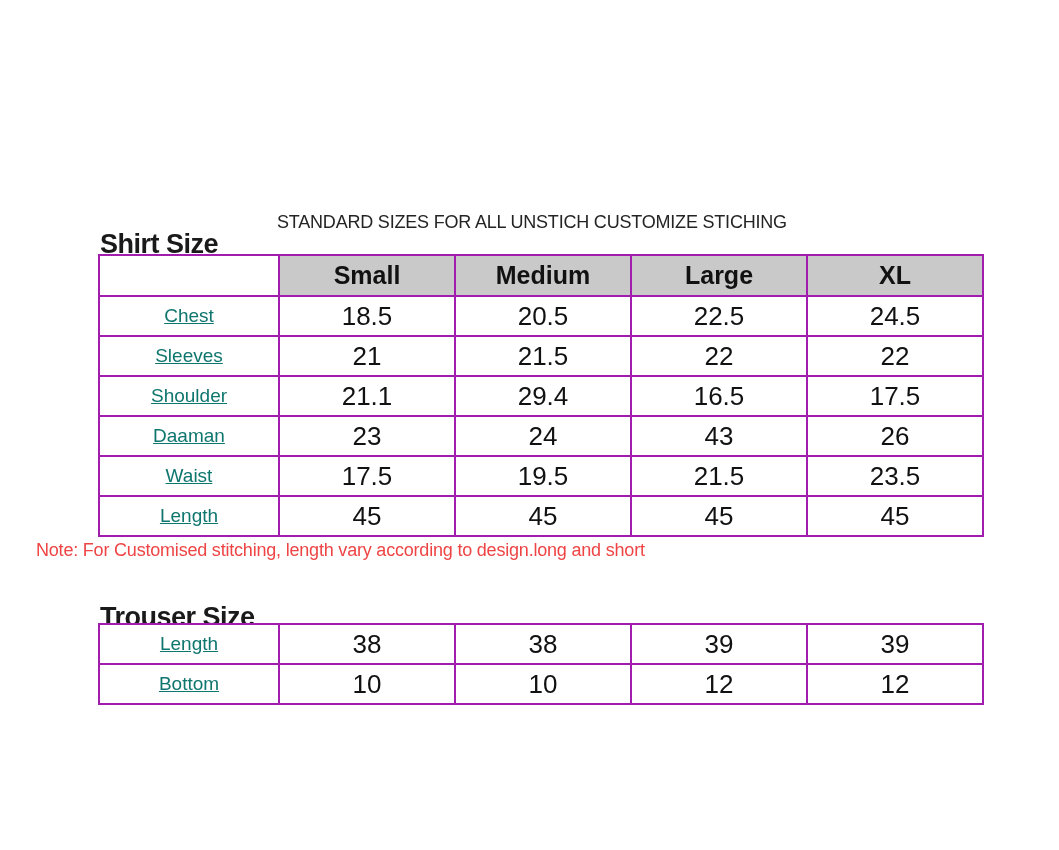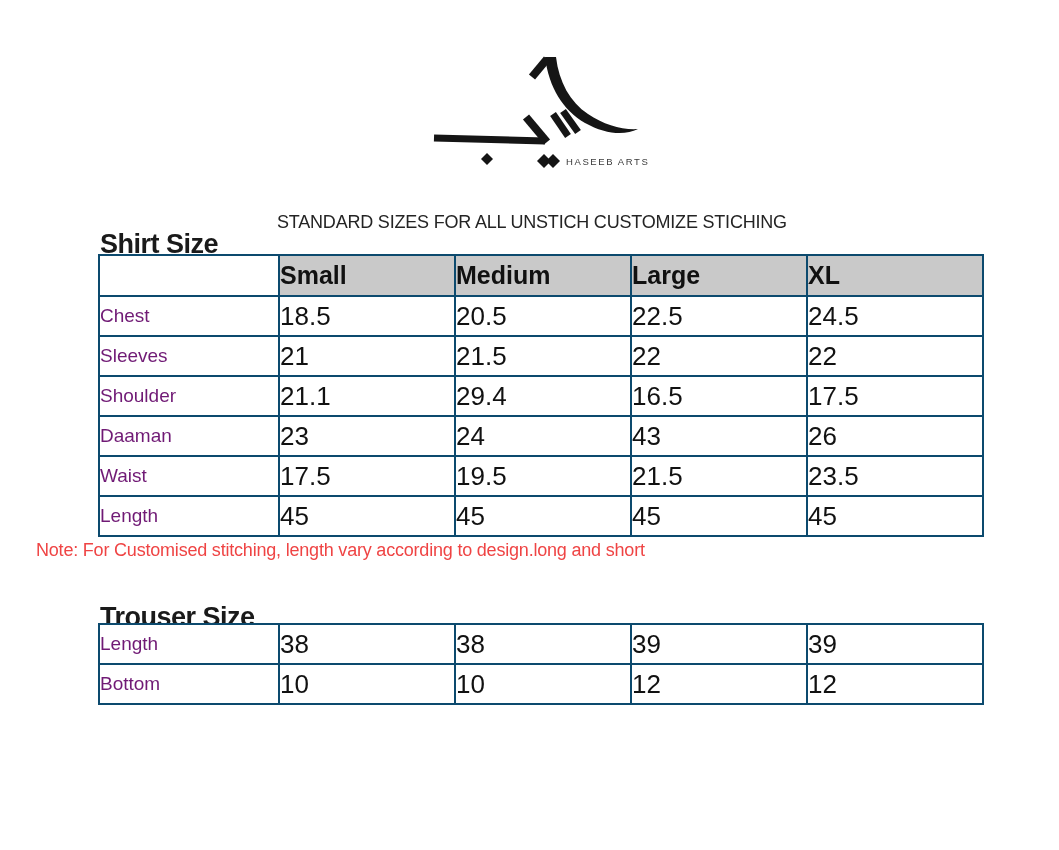--- a/index.html
+++ b/index.html
@@ -68,64 +68,42 @@
     width: 884px;
     background: #ffffff;
   }
   .shirt-table { top: 254px; }
   .trouser-table { top: 623px; }
 
   .size-table col { width: 176px; }
   .size-table col.c0 { width: 180px; }
 
   .size-table th, .size-table td {
-    border: 2px solid #0c4a6e;
-    text-align: left;
+    border: 2px solid #a21caf;
+    text-align: center;
     vertical-align: middle;
     overflow: hidden;
   }
   .size-table thead th {
     background: #c9c9c9;
     font-weight: bold;
     font-size: 25px;
     height: 41px;
     color: #111111;
   }
   .size-table thead th.blank { background: #ffffff; }
   .size-table td { height: 40px; }
-  .size-table td.row-label { font-size: 19px; color: #701a75; }
+  .size-table td.row-label { font-size: 19px; color: #0f766e; text-decoration: underline; }
   .size-table td.value { font-size: 26px; color: #111111; }
 </style>
 </head>
 <body>
 
 <div class="page">
 
-  <div class="logo">
-    <svg width="230" height="125" viewBox="0 0 230 125">
-
-      <path fill="#151515" d="M117 7 C121 38 135 60 157 73 C177 84 196 86 210 79
-               C194 80 176 75 160 64 C142 52 131 32 128 7 Z"></path>
-
-      <line x1="104" y1="27" x2="119" y2="9" stroke="#151515" stroke-width="8"></line>
-
-      <line x1="98" y1="67" x2="119" y2="92" stroke="#151515" stroke-width="8"></line>
-      <line x1="125" y1="64" x2="140" y2="86" stroke="#151515" stroke-width="7"></line>
-      <line x1="135" y1="61" x2="150" y2="82" stroke="#151515" stroke-width="7"></line>
-
-      <line x1="6" y1="88" x2="117" y2="91" stroke="#151515" stroke-width="7"></line>
-
-      <path fill="#151515" d="M59 103 L65 109 L59 115 L53 109 Z"></path>
-
-      <path fill="#151515" d="M116 104 L123 111 L116 118 L109 111 Z"></path>
-      <path fill="#151515" d="M125 104 L132 111 L125 118 L118 111 Z"></path>
-
-      <text class="logo-text" x="138" y="115">HASEEB ARTS</text>
-    </svg>
-  </div>
 
   <h1 class="heading shirt-heading">Shirt Size</h1>
   <div class="subtitle">STANDARD SIZES FOR ALL UNSTICH CUSTOMIZE STICHING</div>
 
   <table class="size-table shirt-table">
     <colgroup>
         <col class="c0">
         <col>
         <col>
         <col>

